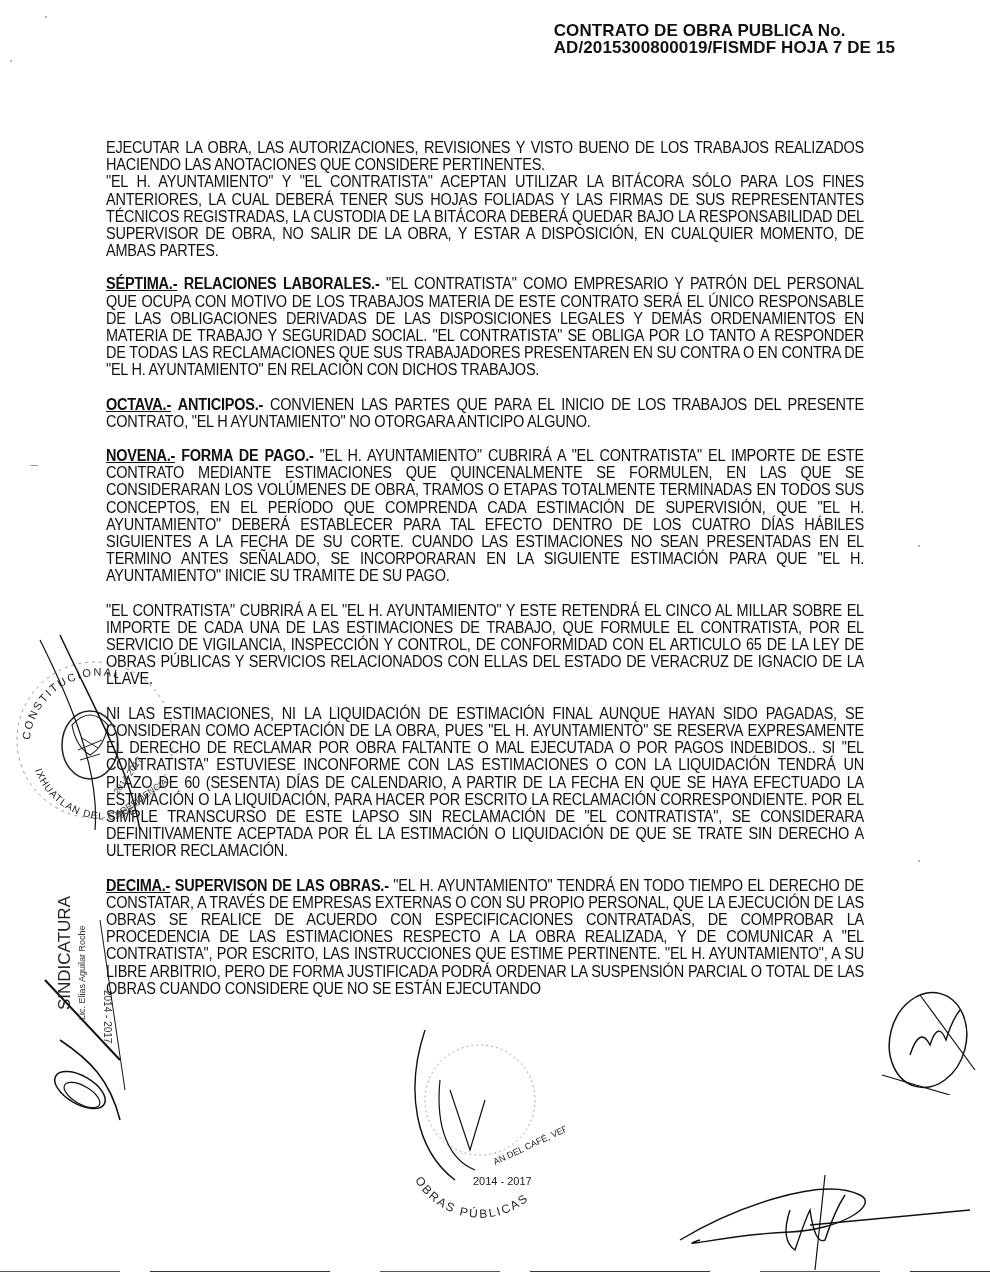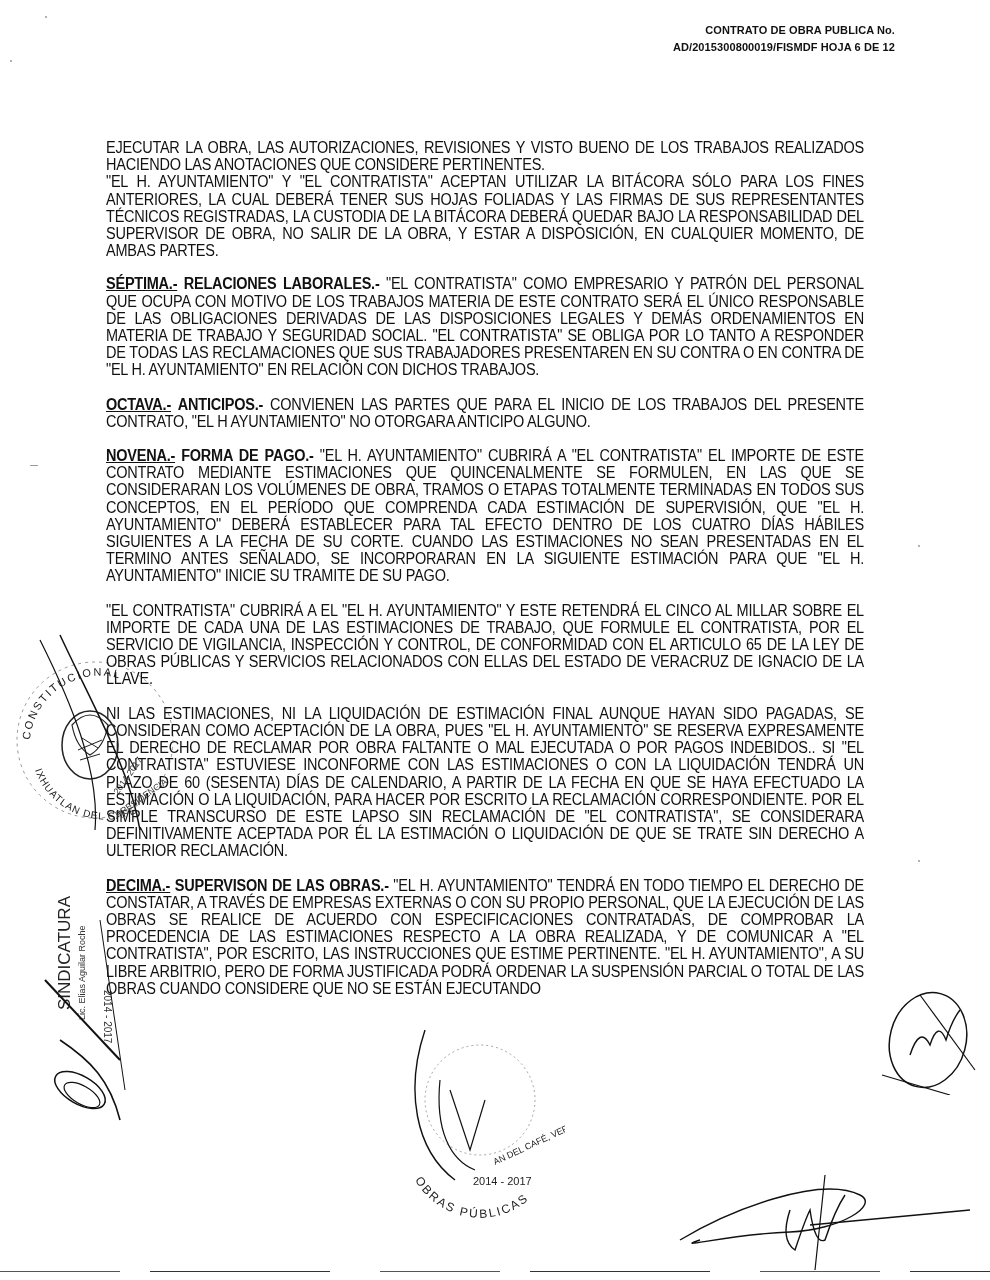--- a/index.html
+++ b/index.html
@@ -1,22 +1,22 @@
 <!DOCTYPE html>
 <html><head>
   <meta charset="utf-8">
   <style>
     html, body { margin: 0; padding: 0; background: #ffffff; }
     body {
       width: 990px; height: 1280px; position: relative; overflow: hidden;
       font-family: "Liberation Sans", sans-serif; color: #111111;
     }
     .header {
-      position: absolute; right: 95px; top: 22px; text-align: right;
-      font-weight: bold; font-size: 11px; line-height: 17px; letter-spacing: 0.1px;
+      position: absolute; right: 95px; top: 22px; text-align: left;
+      font-weight: bold; font-size: 17px; line-height: 17px; letter-spacing: 0.1px;
     }
     .body-text {
       position: absolute; left: 106px; top: 139px; width: 758px;
     }
     .para {
       font-family: "Liberation Sans Narrow", "Liberation Sans", sans-serif;
       font-size: 15.6px; line-height: 17.2px; text-align: justify;
       margin: 0 0 17px 0; letter-spacing: -0.25px;
       transform: scaleX(0.93); transform-origin: left top; width: 815px;
     }
@@ -35,21 +35,21 @@
       position: absolute; left: 0; top: 1271px; width: 990px; height: 1px;
       background: repeating-linear-gradient(90deg, #555 0 120px, #fff 120px 150px, #333 150px 330px, #fff 330px 380px);
     }
     .speck { position: absolute; width: 2px; height: 2px; background: #999; border-radius: 1px; }
   </style>
 </head>
 <body>
 
 <div class="header">
   <div>CONTRATO DE OBRA PUBLICA No.</div>
-  <div>AD/2015300800019/FISMDF HOJA 6 DE 12</div>
+  <div>AD/2015300800019/FISMDF HOJA 7 DE 15</div>
 </div>
 
 <div class="body-text">
   <p class="para">EJECUTAR LA OBRA, LAS AUTORIZACIONES, REVISIONES Y VISTO BUENO DE LOS TRABAJOS REALIZADOS HACIENDO LAS ANOTACIONES QUE CONSIDERE PERTINENTES.</p>
   <p class="para p-bitacora" style="margin-top:-17px;">"EL H. AYUNTAMIENTO" Y "EL CONTRATISTA" ACEPTAN UTILIZAR LA BITÁCORA SÓLO PARA LOS FINES ANTERIORES, LA CUAL DEBERÁ TENER SUS HOJAS FOLIADAS Y LAS FIRMAS DE SUS REPRESENTANTES TÉCNICOS REGISTRADAS, LA CUSTODIA DE LA BITÁCORA DEBERÁ QUEDAR BAJO LA RESPONSABILIDAD DEL SUPERVISOR DE OBRA, NO SALIR DE LA OBRA, Y ESTAR A DISPOSICIÓN, EN CUALQUIER MOMENTO, DE AMBAS PARTES.</p>
 
   <p class="para">
     <span class="clause">SÉPTIMA.-</span>
     <span class="title">RELACIONES LABORALES.-</span>
     <span>"EL CONTRATISTA" COMO EMPRESARIO Y PATRÓN DEL PERSONAL QUE OCUPA CON MOTIVO DE LOS TRABAJOS MATERIA DE ESTE CONTRATO SERÁ EL ÚNICO RESPONSABLE DE LAS OBLIGACIONES DERIVADAS DE LAS DISPOSICIONES LEGALES Y DEMÁS ORDENAMIENTOS EN MATERIA DE TRABAJO Y SEGURIDAD SOCIAL. "EL CONTRATISTA" SE OBLIGA POR LO TANTO A RESPONDER DE TODAS LAS RECLAMACIONES QUE SUS TRABAJADORES PRESENTAREN EN SU CONTRA O EN CONTRA DE "EL H. AYUNTAMIENTO" EN RELACIÓN CON DICHOS TRABAJOS.</span>

